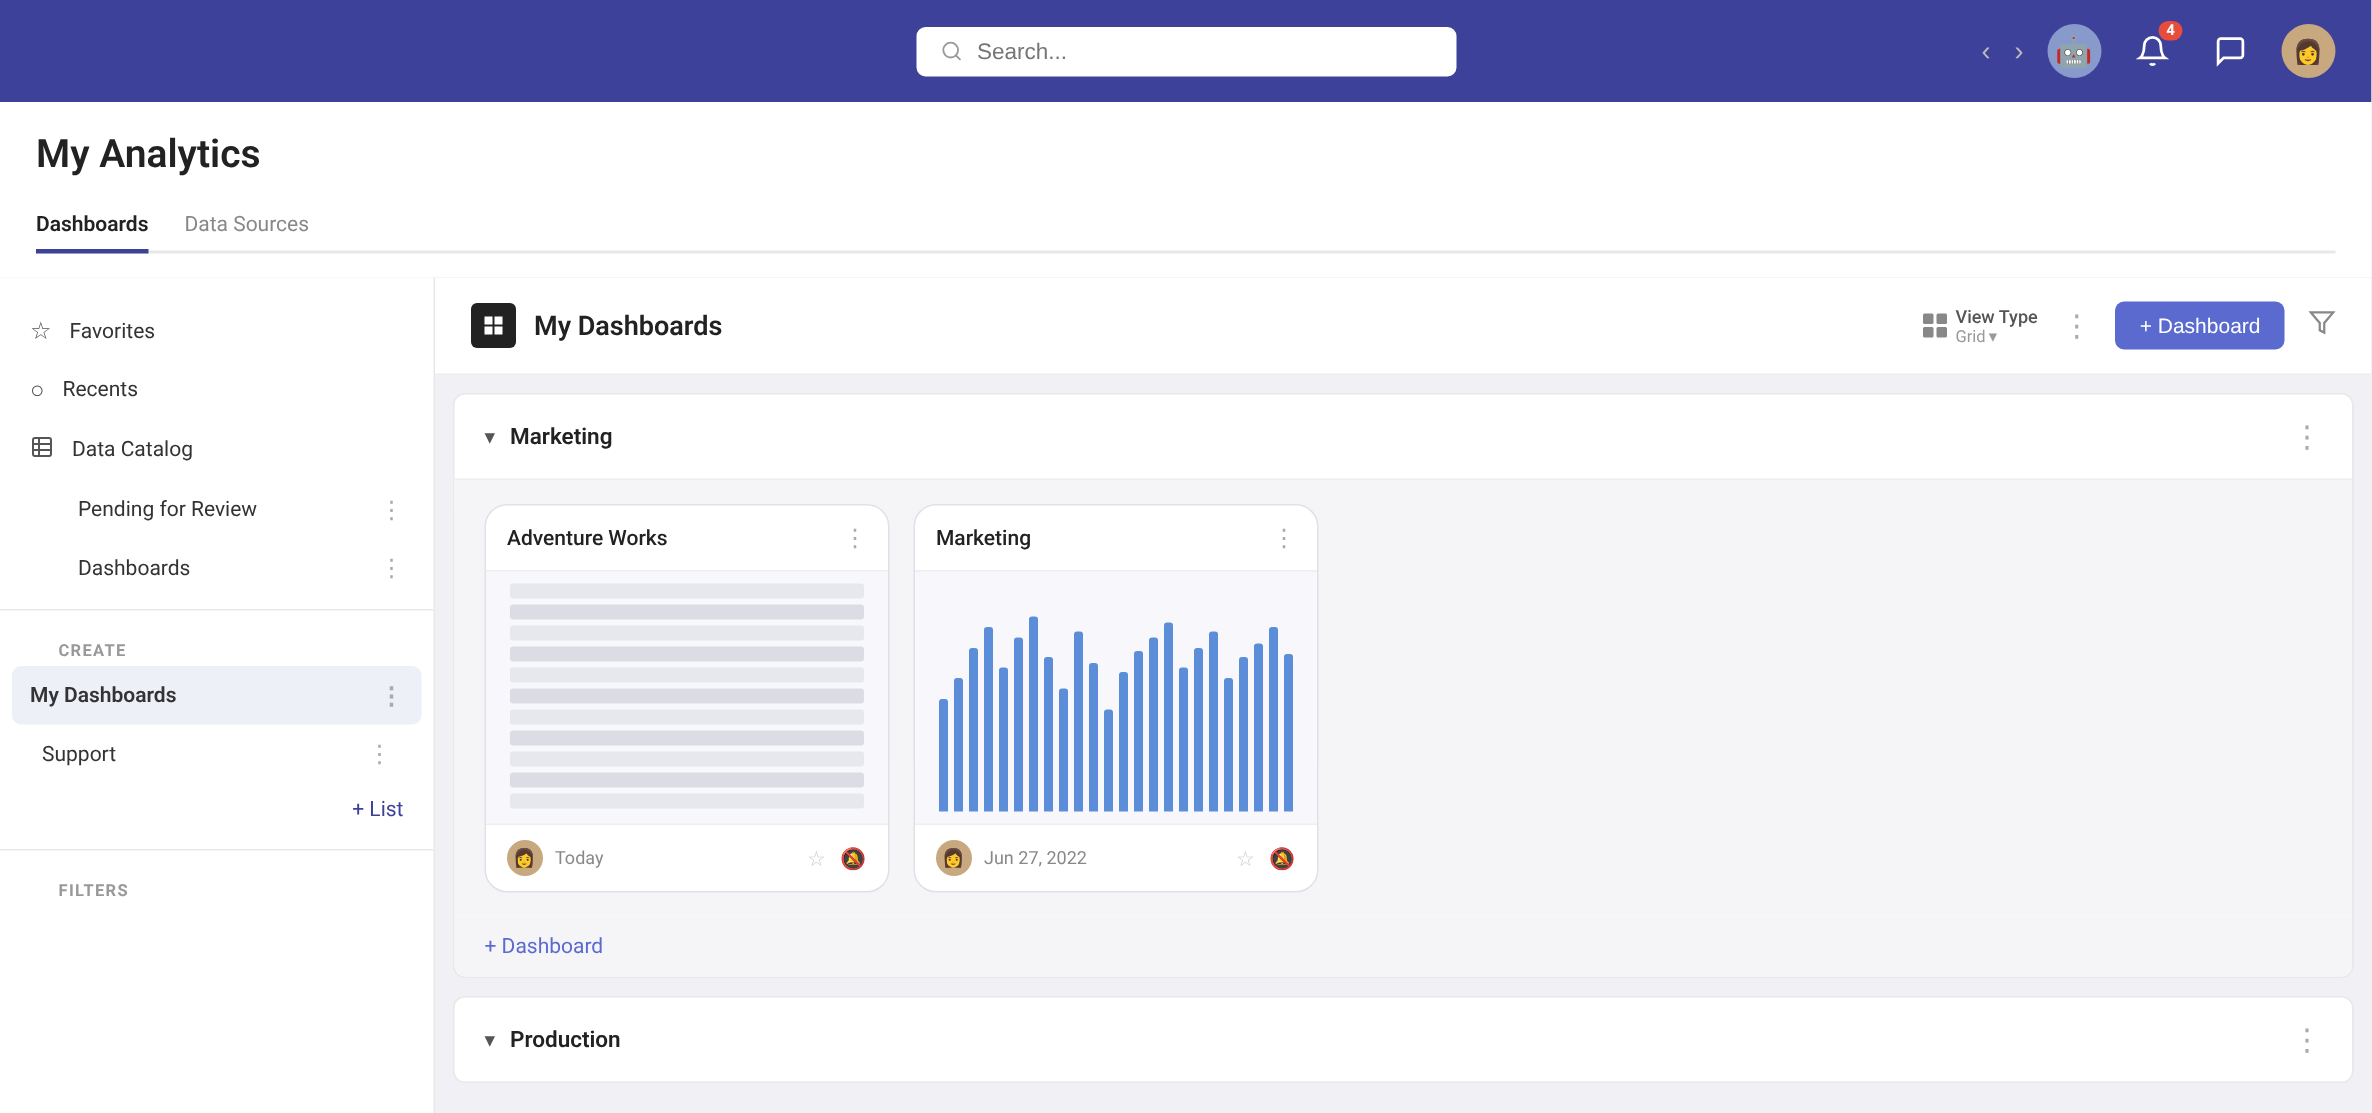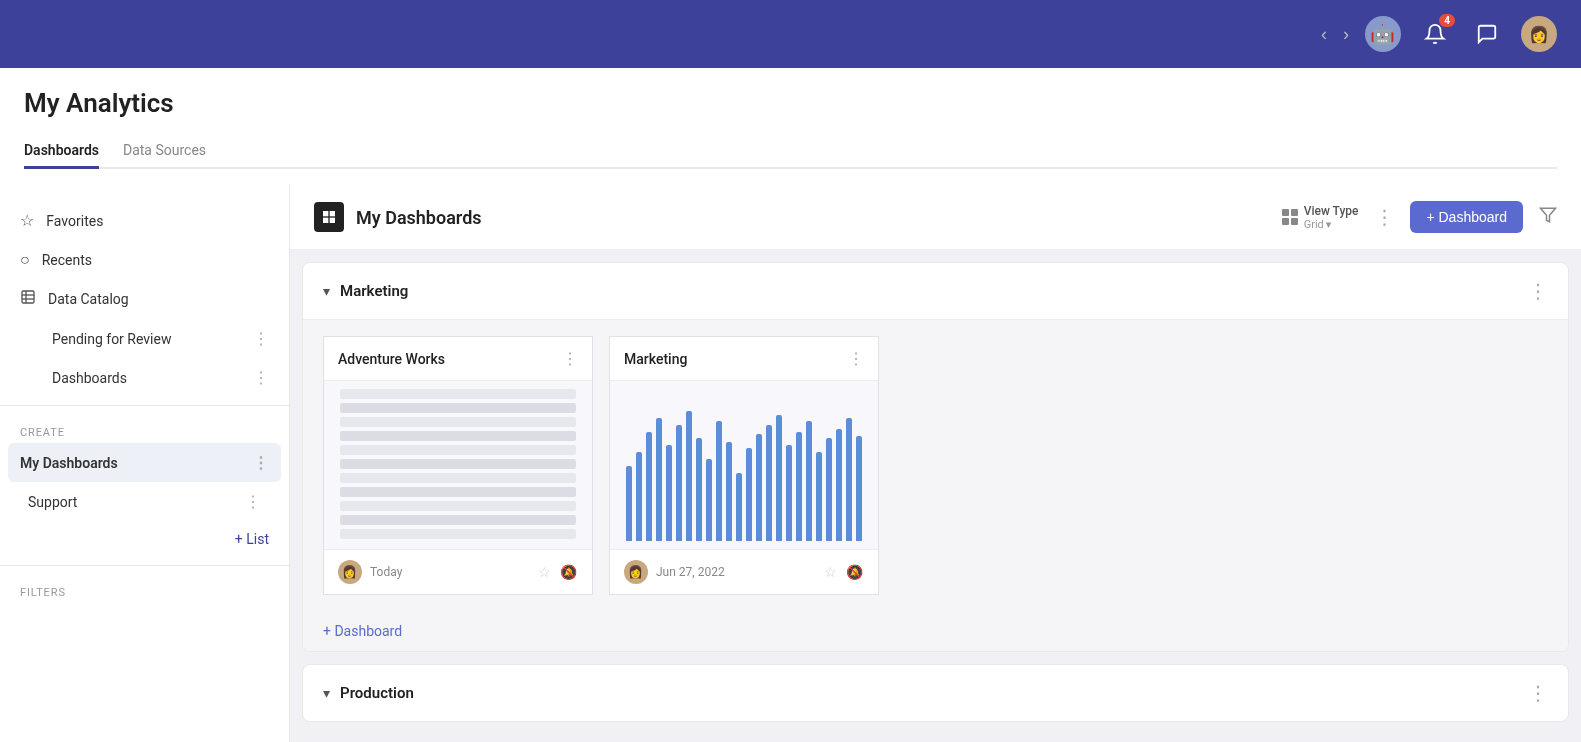--- a/index.html
+++ b/index.html
@@ -171,24 +171,25 @@
       justify-content: space-between;
       padding: 10px 20px 10px 52px;
       cursor: pointer;
       font-size: 14px;
       color: #333;
       gap: 43px;
     }
     .sidebar-section-label {
       padding: 12px 20px 4px 20px;
       font-size: 11px;
-      font-weight: 400;
+      font-weight: 700;
       color: #999;
       letter-spacing: 0.08em;
       text-transform: uppercase;
+      margin-left: 19px;
     }
     .sidebar-create-item {
       display: flex;
       align-items: center;
       justify-content: space-between;
       padding: 10px 28px;
       cursor: pointer;
       font-size: 14px;
       color: #333;
     }
@@ -325,21 +326,21 @@
     
     .cards-grid {
       display: flex;
       flex-wrap: wrap;
       gap: 16px;
       padding: 16px 20px;
       background: #f5f5f8;
     }
     .dashboard-card {
       background: #fff;
-      border-radius: 0;
+      border-radius: 15px;
       border: 1px solid #e0e0e8;
       width: 270px;
       cursor: pointer;
       overflow: hidden;
     }
     .card-header {
       display: flex;
       align-items: center;
       justify-content: space-between;
       padding: 12px 14px;
@@ -449,20 +450,27 @@
       display: flex;
       align-items: center;
       justify-content: space-between;
       padding: 16px 20px;
     }
   </style>
 </head>
 <body>
 
 <div class="topbar">
+  <div class="search-container">
+    <svg width="16" height="16" viewBox="0 0 24 24" fill="none" stroke="#999" stroke-width="2" stroke-linecap="round" stroke-linejoin="round">
+      <circle cx="11" cy="11" r="8"></circle>
+        <line x1="21" y1="21" x2="16.65" y2="16.65"></line>
+    </svg>
+    <input class="search-input" type="text" placeholder="Search..." style="">
+  </div>
   <div class="topbar-right">
     <button class="nav-arrow">‹</button>
     <button class="nav-arrow">›</button>
     <div class="avatar-circle">🤖</div>
     <div class="notification-btn">
       <svg width="22" height="22" viewBox="0 0 24 24" fill="none" stroke="#fff" stroke-width="2">
         <path d="M18 8A6 6 0 0 0 6 8c0 7-3 9-3 9h18s-3-2-3-9"></path>
           <path d="M13.73 21a2 2 0 0 1-3.46 0"></path>
       </svg>
       <span class="notif-badge">4</span>

